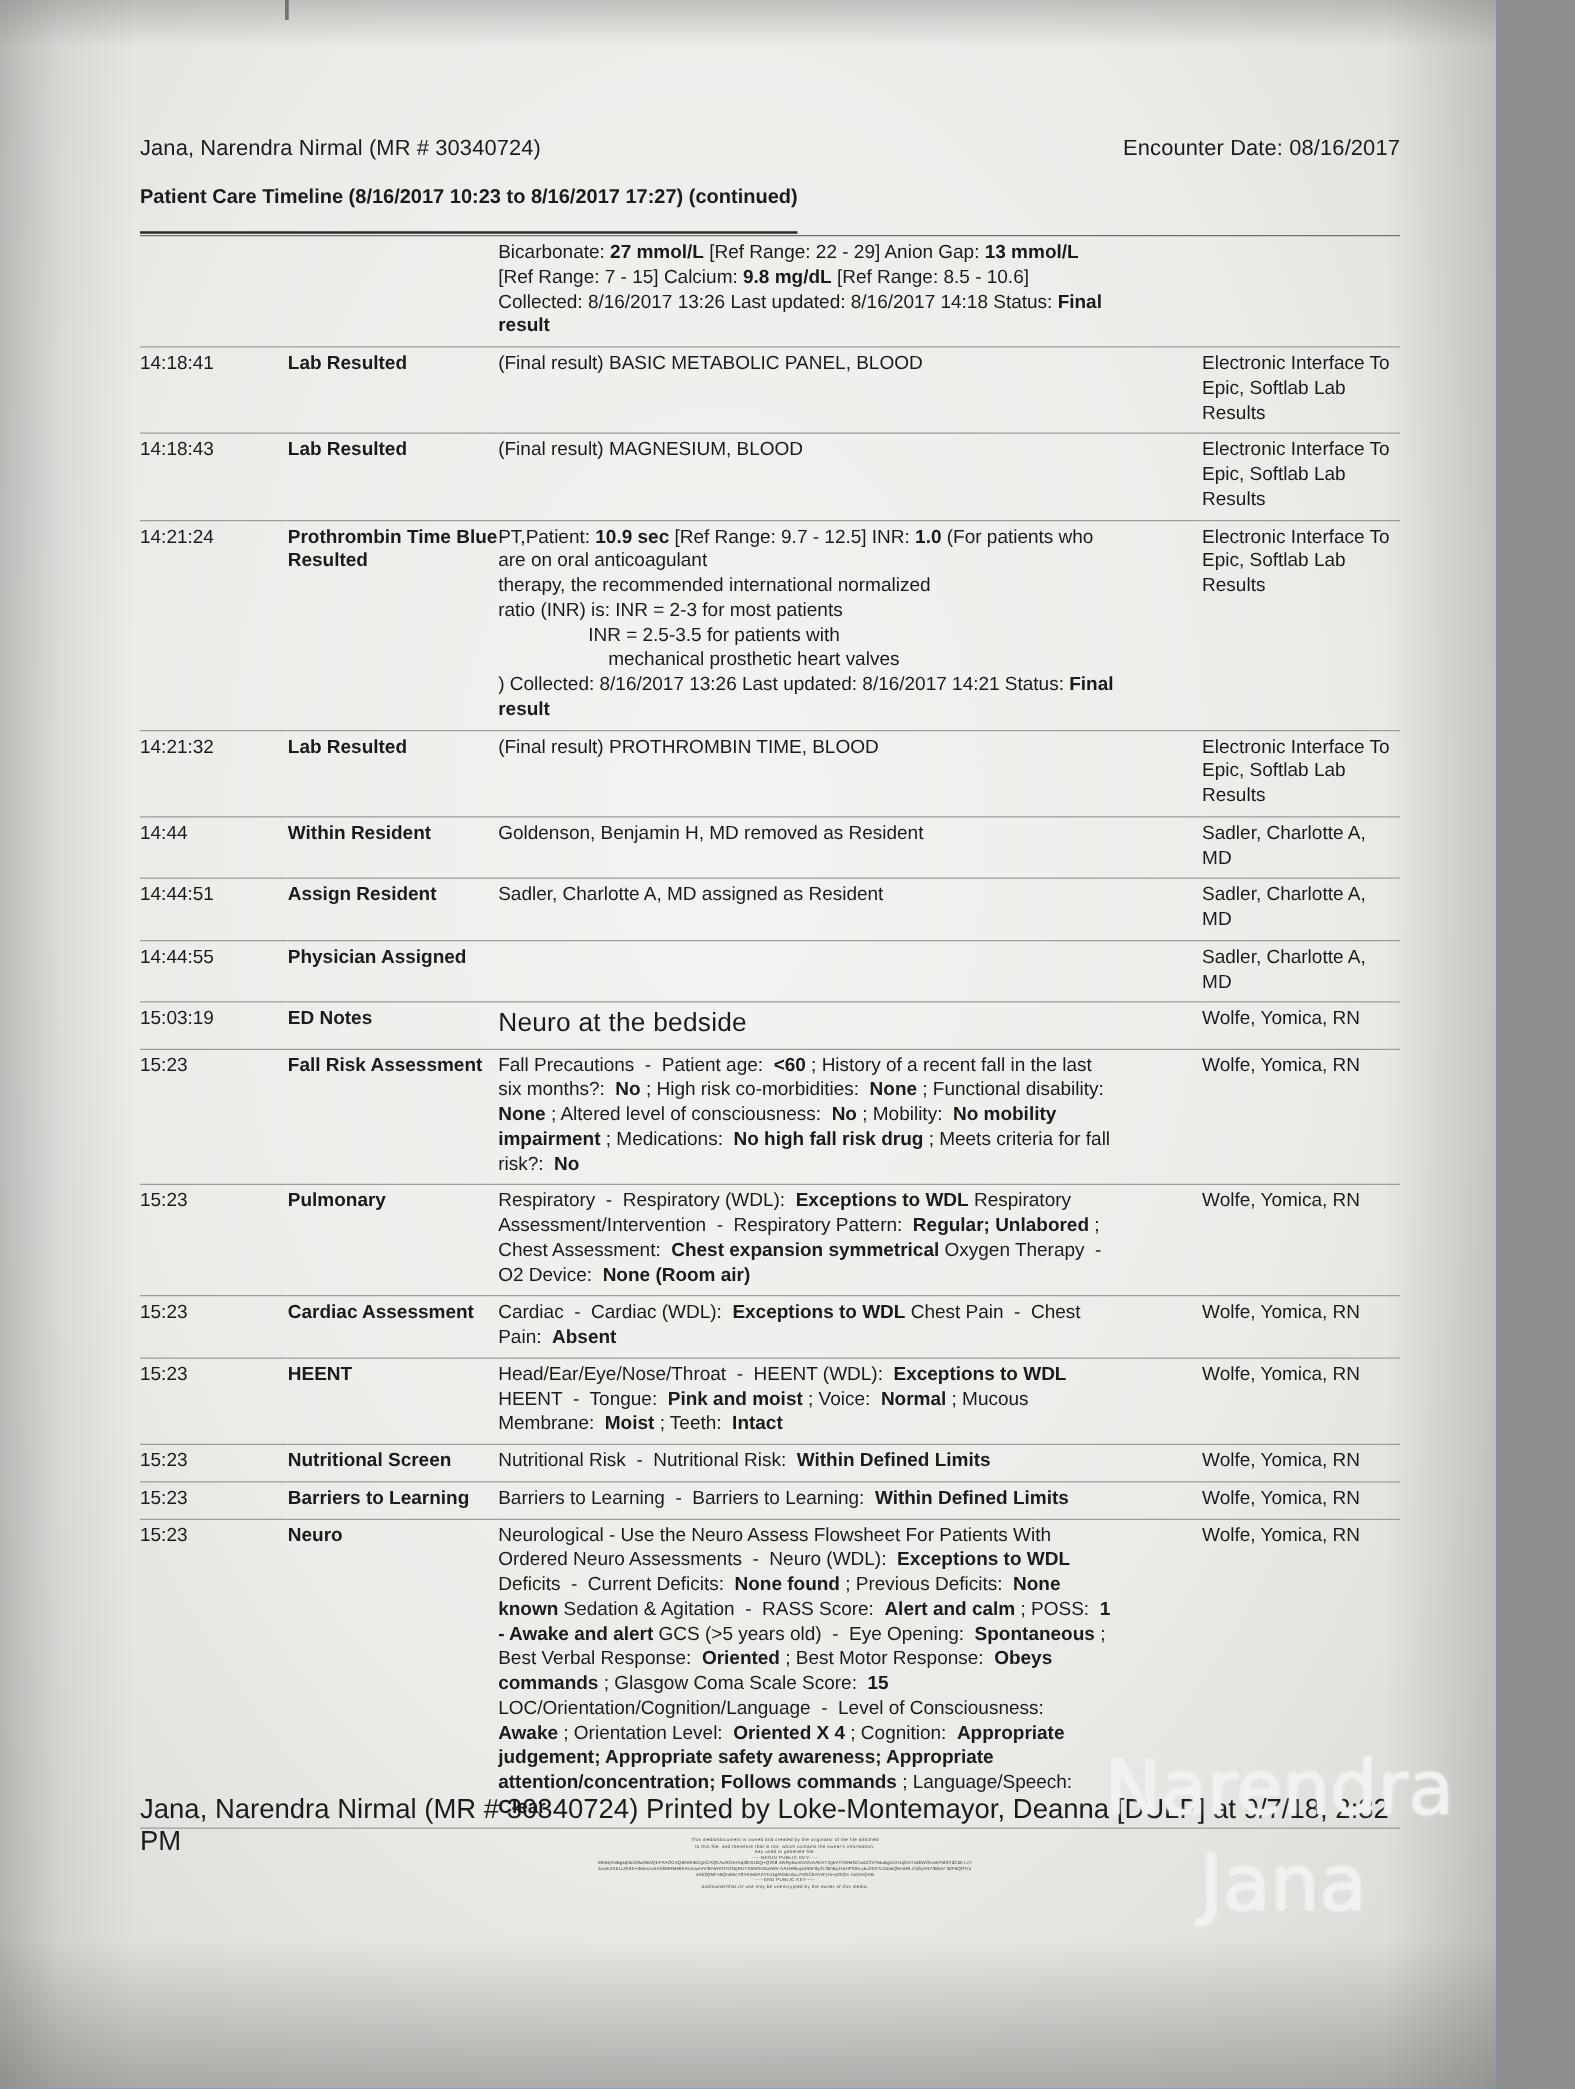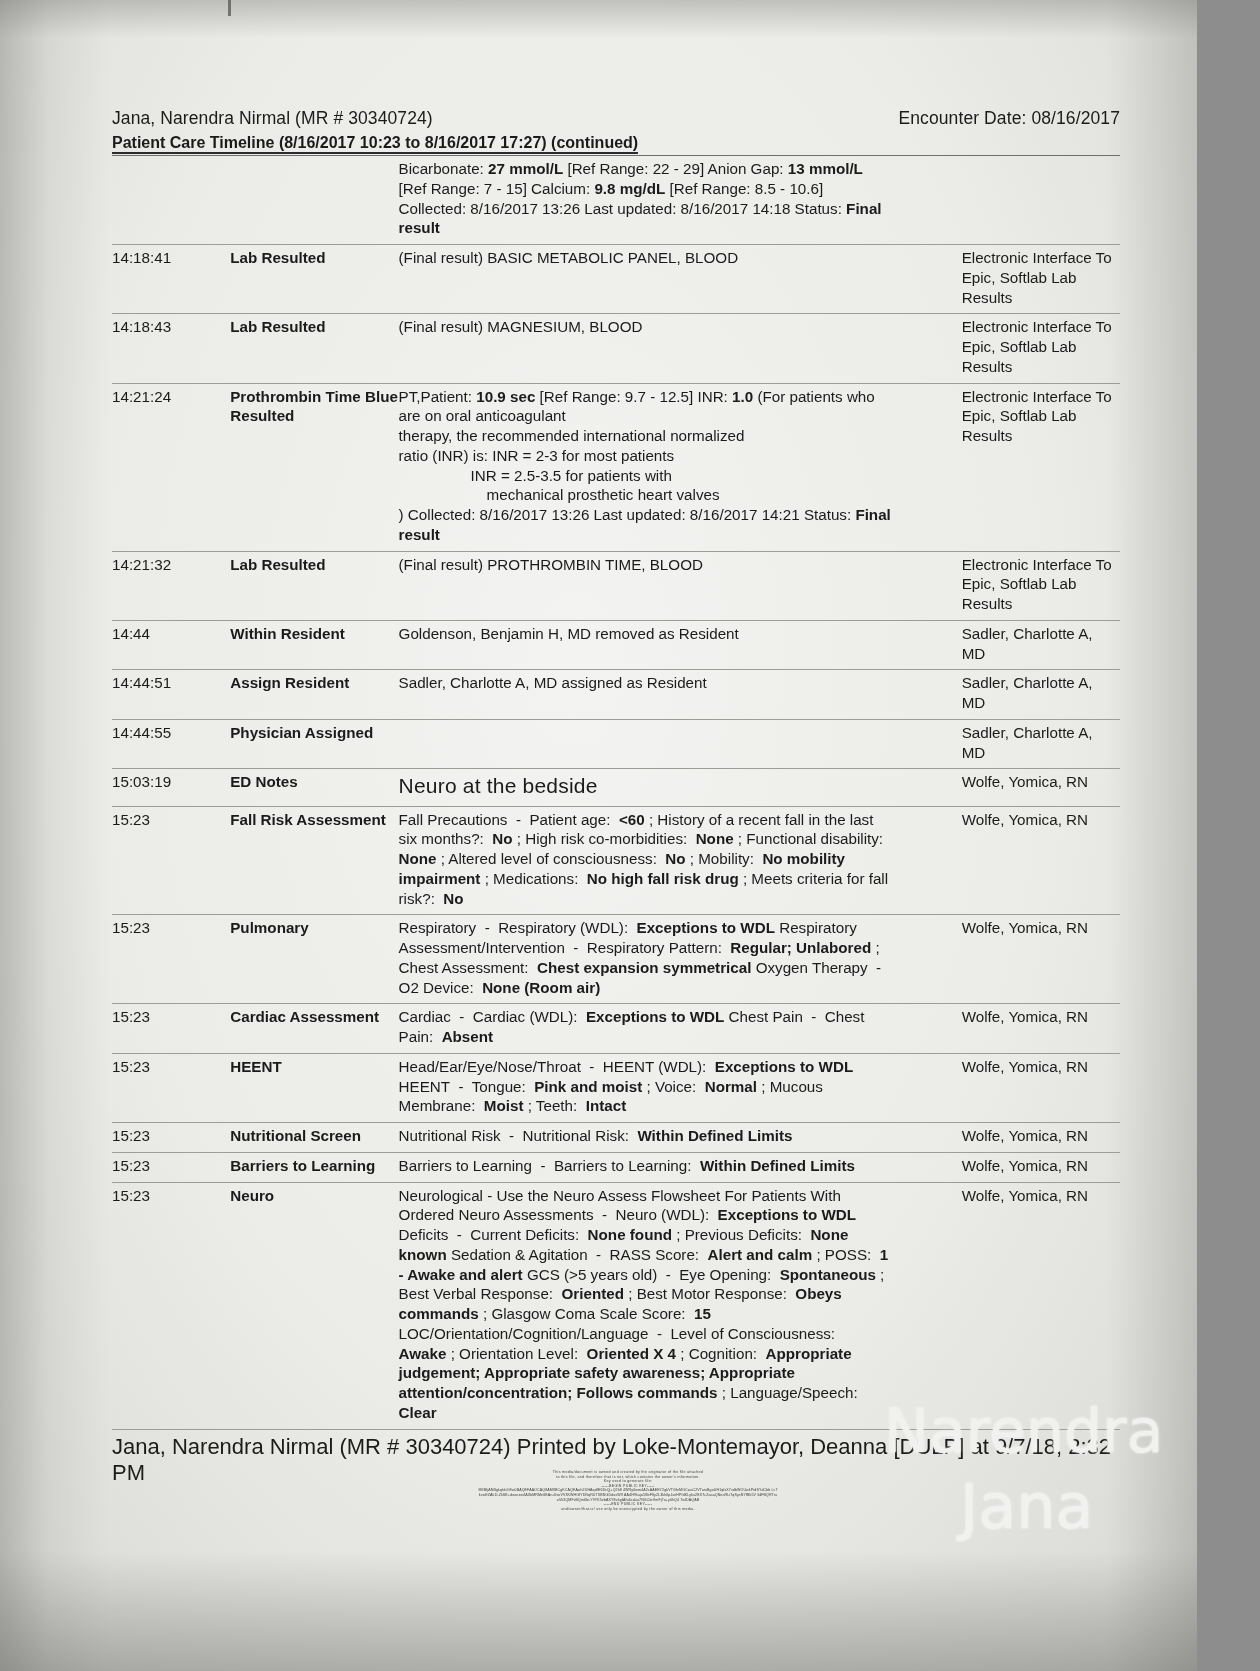--- a/index.html
+++ b/index.html
@@ -63,26 +63,26 @@
     display: flex;
     justify-content: space-between;
     align-items: baseline;
     font-size: 17.5px;
     letter-spacing: .1px;
   }
   .doc-header .patient { white-space: nowrap; }
   .doc-header .encounter { white-space: nowrap; }
 
   .timeline-title {
-    margin-top: 5px;
+    margin-top: 20px;
     font-size: 16px;
     font-weight: bold;
     display: inline-block;
     border-bottom: 2px solid #2b2b2b;
-    padding-bottom: 0;
+    padding-bottom: 18px;
   }
 
   .rule-top {
     margin-top: 1px;
     border-top: 1.6px solid #6f6f6d;
     width: 1008px;
   }
 
   
   table.timeline {

